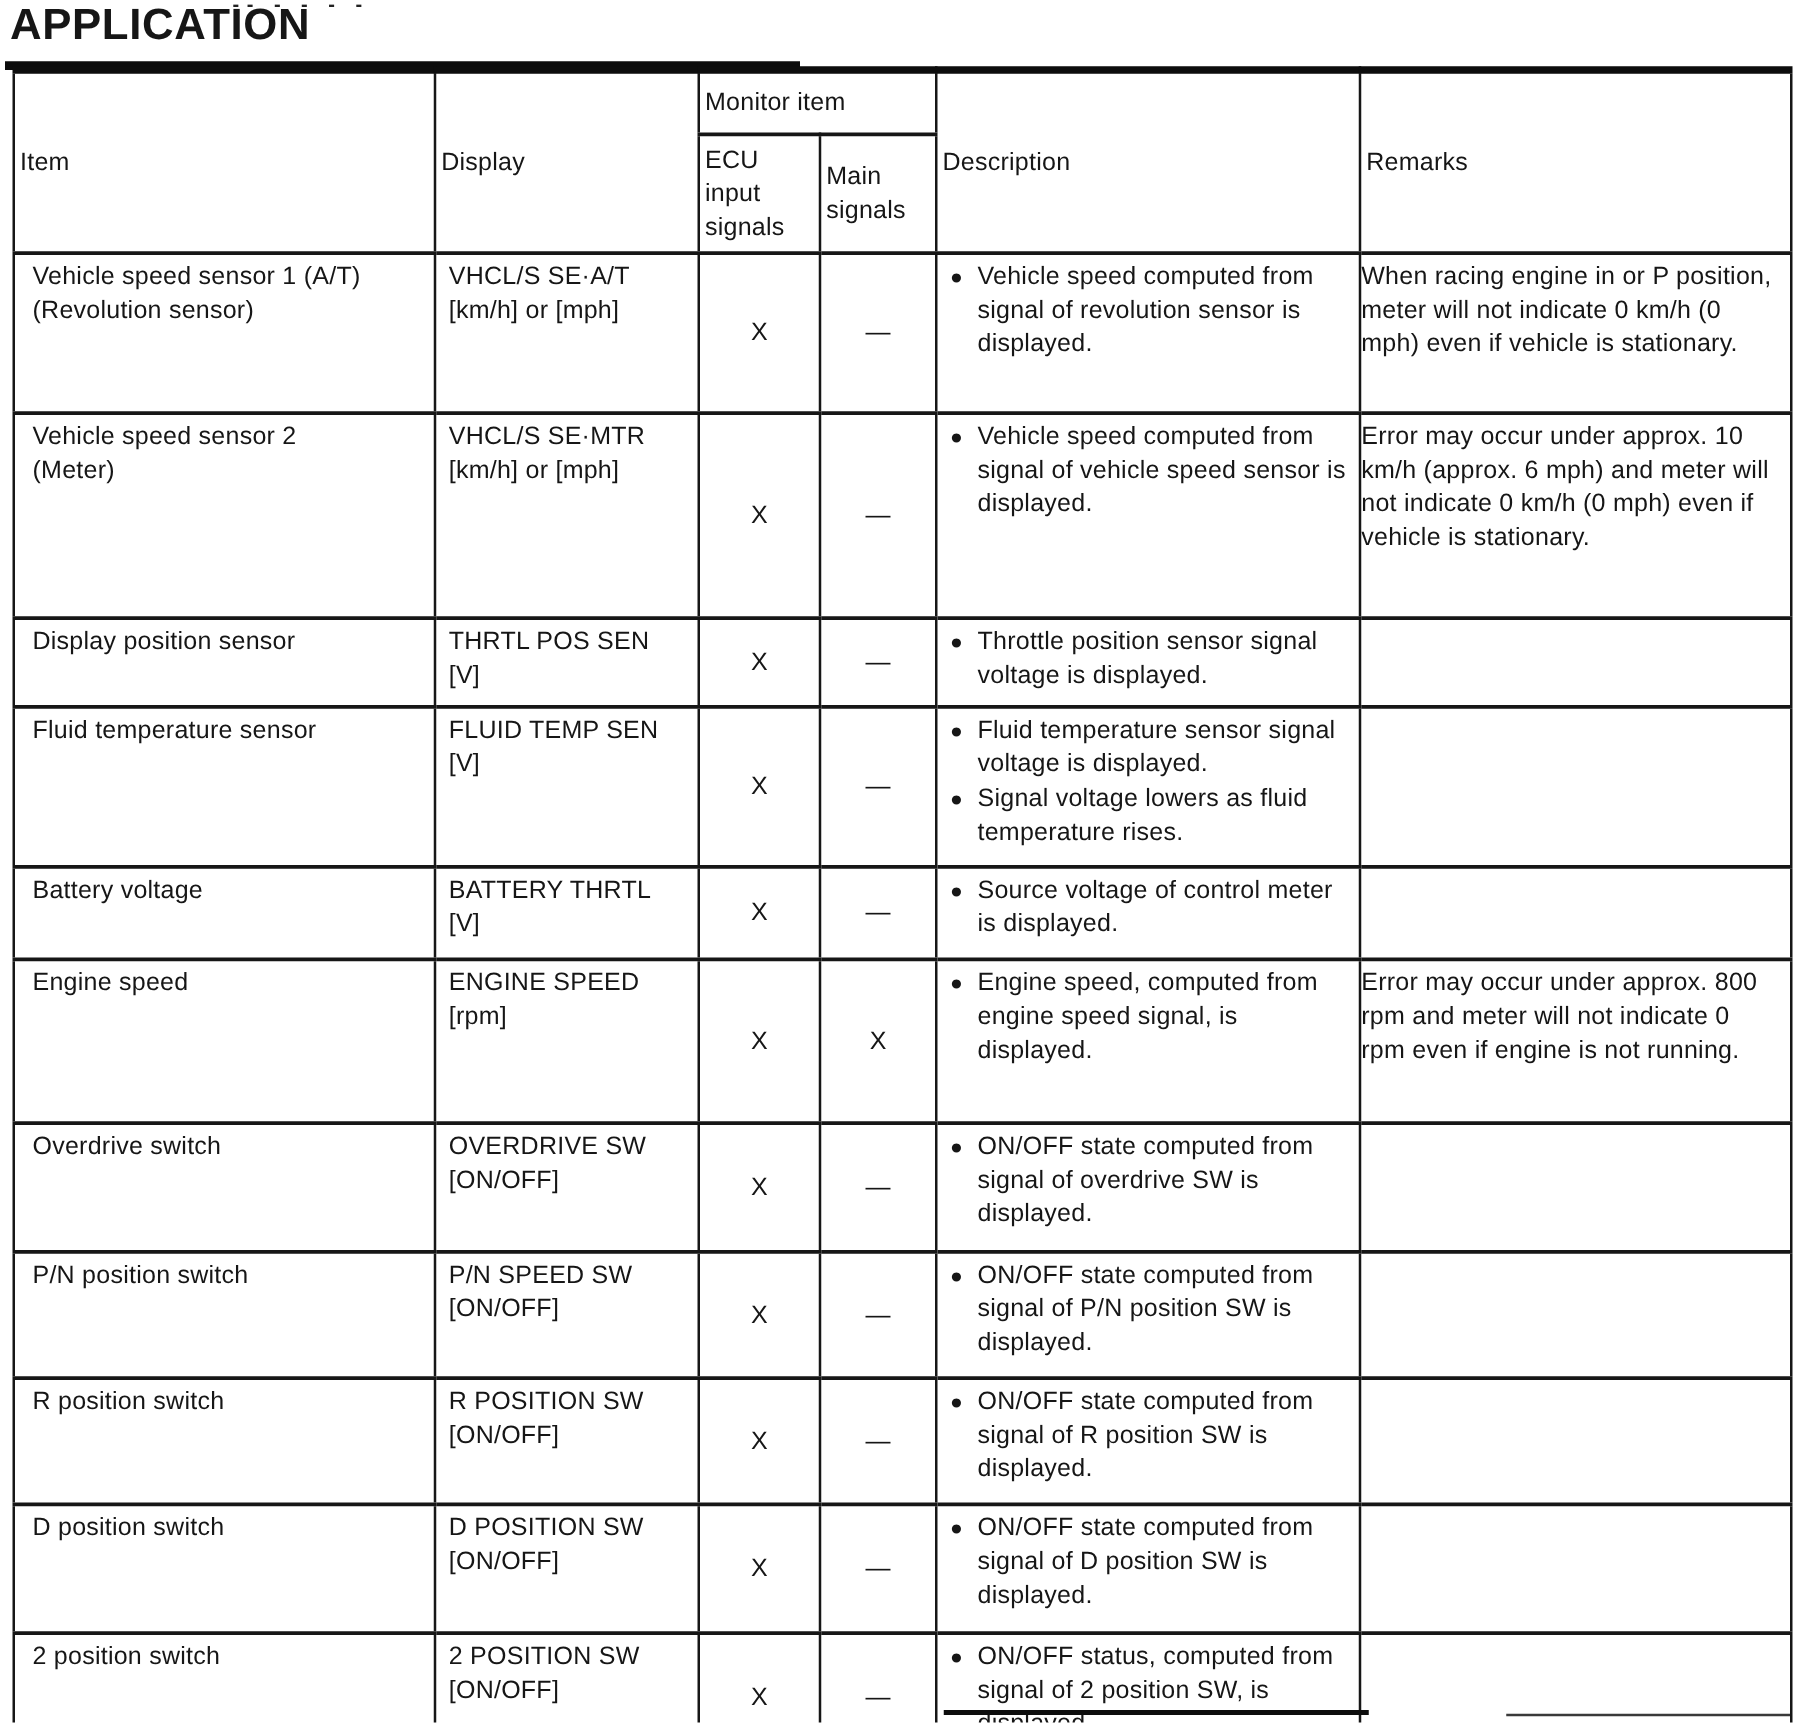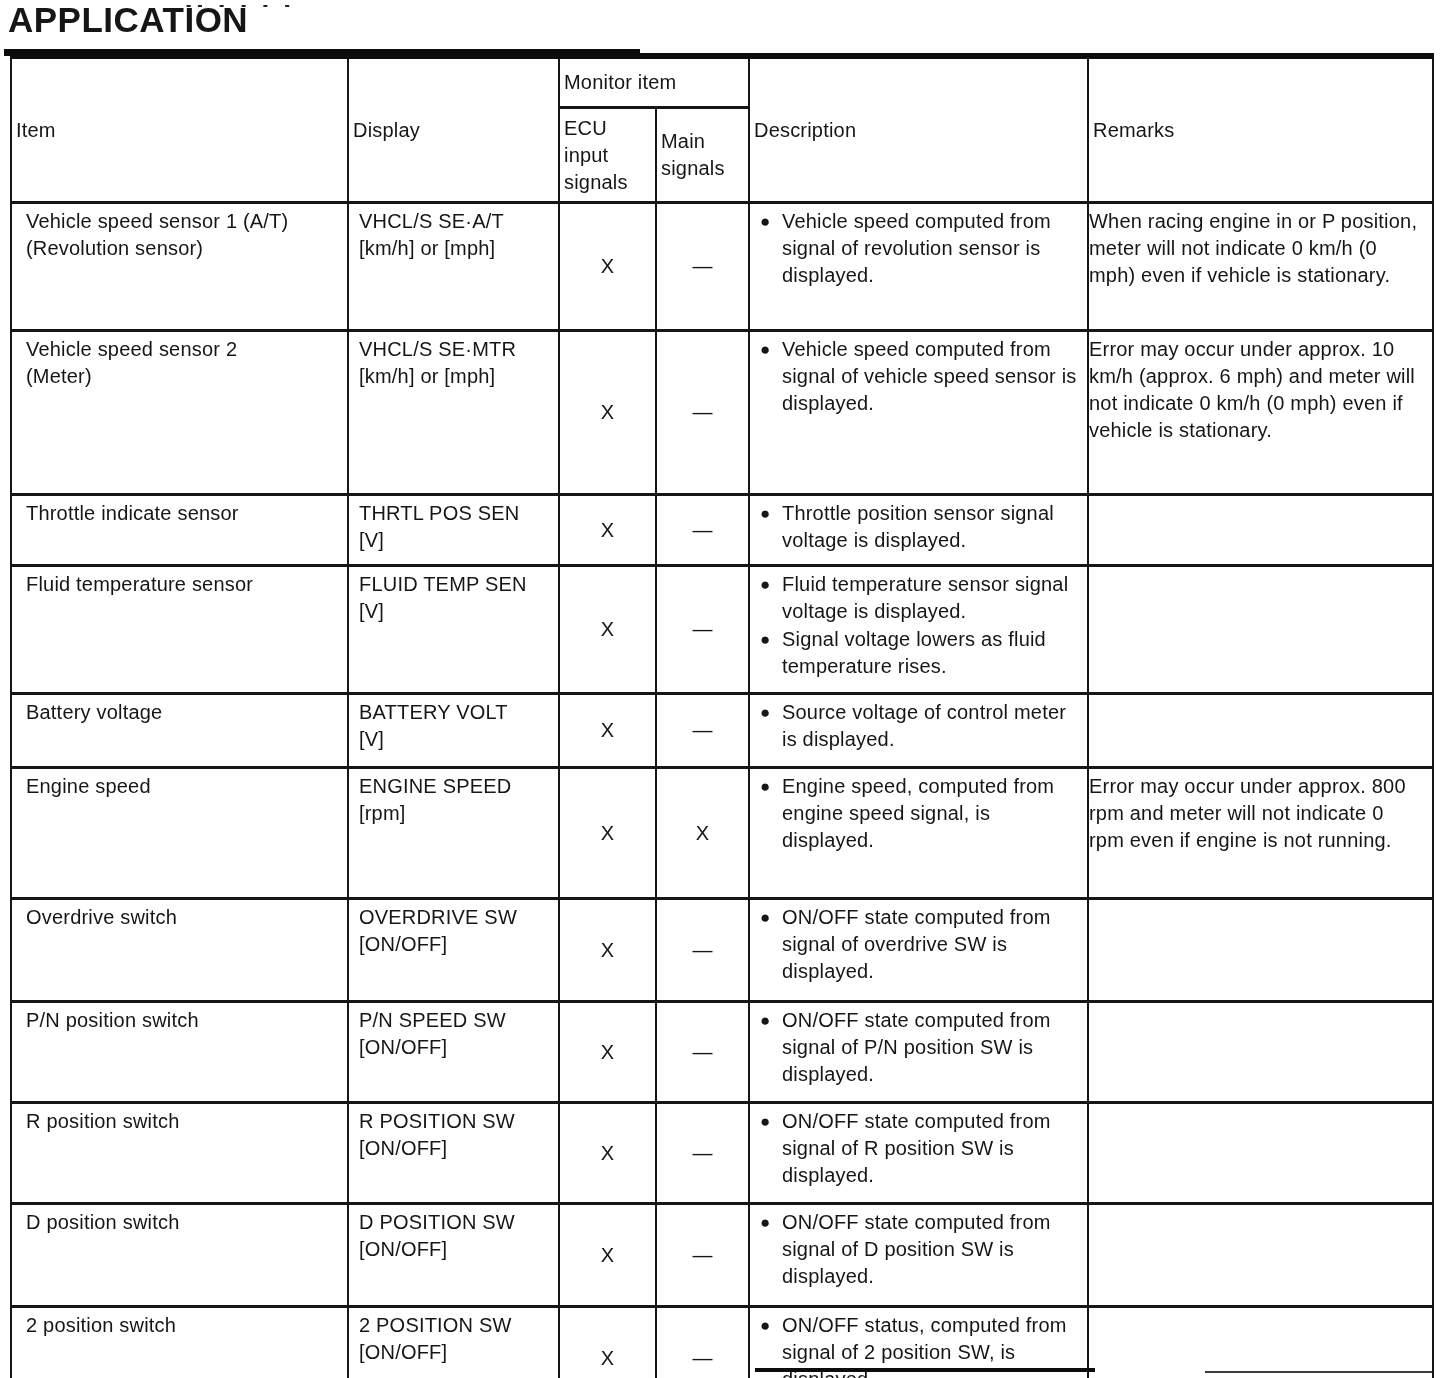--- a/index.html
+++ b/index.html
@@ -107,21 +107,21 @@
       <td class="sig">—</td>
       <td class="desc">
           <div class="bullet-line">
             <span class="bullet">●</span>
             <span class="bullet-text">Vehicle speed computed from signal of vehicle speed sensor is displayed.</span>
           </div>
         </td>
       <td class="remarks">Error may occur under approx. 10 km/h (approx. 6 mph) and meter will not indicate 0 km/h (0 mph) even if vehicle is stationary.</td>
     </tr>
     <tr>
-      <td class="item pre" style="height:60px">Throttle indicate sensor</td>
+      <td class="item pre" style="height:60px">Display position sensor</td>
       <td class="pre">THRTL POS SEN
 [V]</td>
       <td class="sig">X</td>
       <td class="sig">—</td>
       <td class="desc">
           <div class="bullet-line">
             <span class="bullet">●</span>
             <span class="bullet-text">Throttle position sensor signal voltage is displayed.</span>
           </div>
         </td>
@@ -140,21 +140,21 @@
           </div>
           <div class="bullet-line">
             <span class="bullet">●</span>
             <span class="bullet-text">Signal voltage lowers as fluid temperature rises.</span>
           </div>
         </td>
       <td class="remarks"></td>
     </tr>
     <tr>
       <td class="item pre" style="height:63px">Battery voltage</td>
-      <td class="pre">BATTERY VOLT
+      <td class="pre">BATTERY THRTL
 [V]</td>
       <td class="sig">X</td>
       <td class="sig">—</td>
       <td class="desc">
           <div class="bullet-line">
             <span class="bullet">●</span>
             <span class="bullet-text">Source voltage of control meter is displayed.</span>
           </div>
         </td>
       <td class="remarks"></td>

